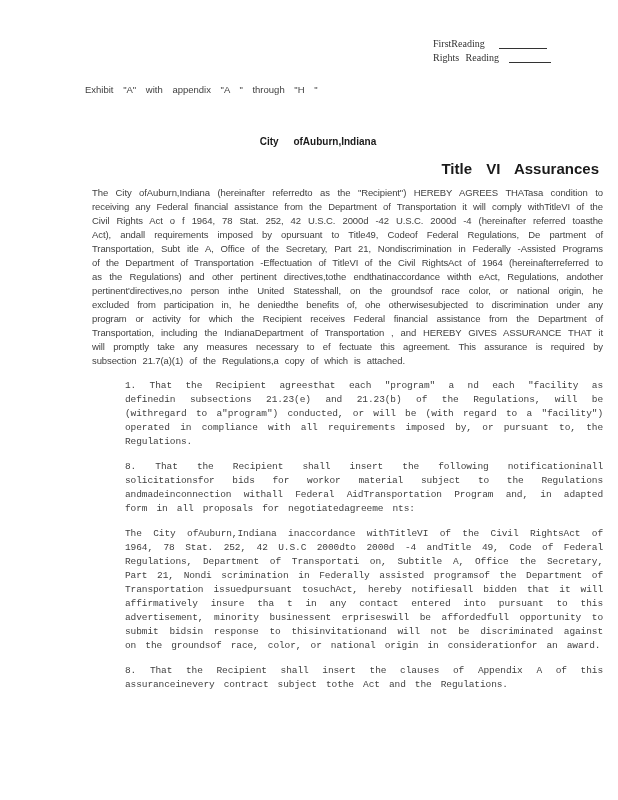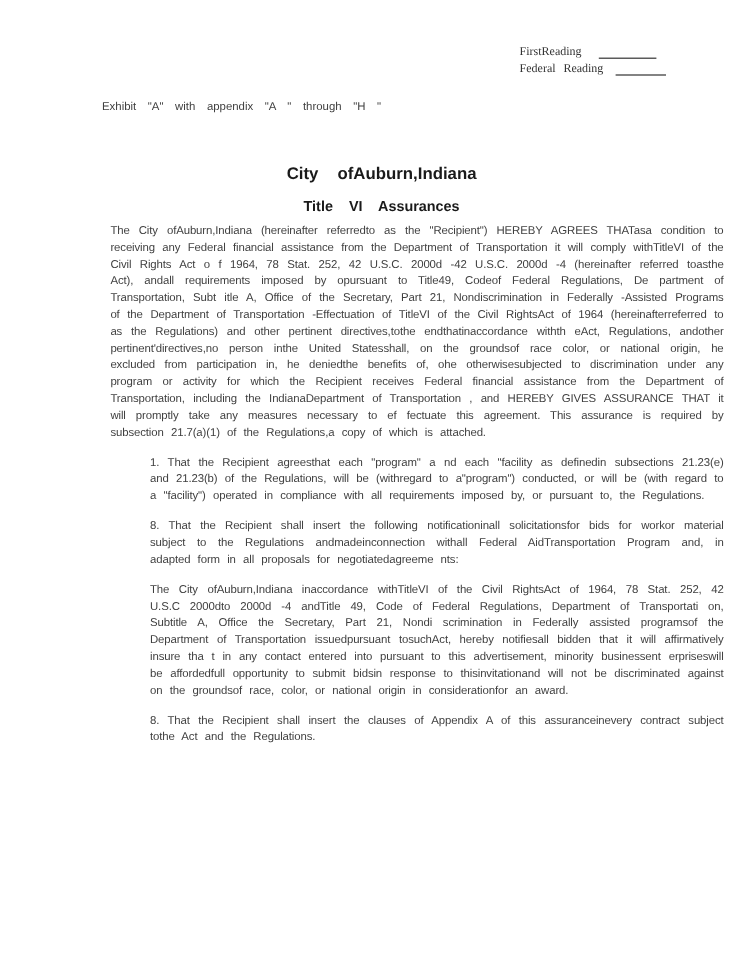--- a/index.html
+++ b/index.html
@@ -53,62 +53,64 @@
   .titles {
     position: absolute;
     top: 136px;
     left: 0;
     width: 562px;
     text-align: center;
     color: var(--title-color, #1a1a1a);
   }
   .title-main {
     margin: 0 0 13px 0;
-    font-size: 14px;
+    font-size: 10px;
     font-weight: bold;
     word-spacing: 12px;
   }
   .title-sub {
     margin: 0;
-    font-size: 12px;
+    font-size: 15px;
     font-weight: bold;
     word-spacing: 10px;
+    text-align: right;
   }
 
   .body-text {
     position: absolute;
     top: 186px;
     left: 55px;
     width: 511px;
   }
   .para {
     margin: 0 0 11px 0;
     font-size: 9.5px;
     line-height: 14px;
     text-align: justify;
     text-align-last: left;
     word-spacing: 3.5px;
     letter-spacing: -0.1px;
   }
   .para.indent {
     margin-left: 33px;
+    font-family: Liberation Mono, monospace;
   }
 </style>
 </head>
 <body>
 
 <div class="page">
 
   <div class="reading-block">
     <div class="reading-row">
       <span>FirstReading</span>
       <span class="sig-line first"></span>
     </div>
     <div class="reading-row">
-      <span>Federal Reading</span>
+      <span>Rights Reading</span>
       <span class="sig-line second"></span>
     </div>
   </div>
 
   <div class="exhibit">Exhibit "A" with appendix "A " through "H "</div>
 
   <div class="titles">
     <h1 class="title-main">City ofAuburn,Indiana</h1>
     <h2 class="title-sub">Title VI Assurances</h2>
   </div>

